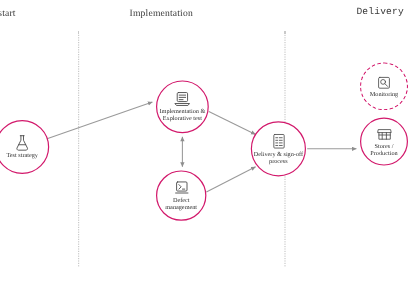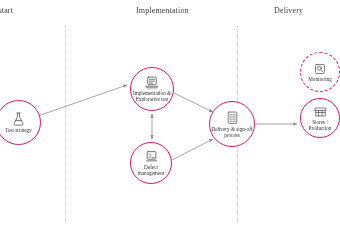--- a/index.html
+++ b/index.html
@@ -89,23 +89,23 @@
   #node-monitoring .node-label,
   #node-stores .node-label { max-width: 36px; }
 </style>
 </head>
 <body>
 
 <div id="canvas">
 
   <div class="phase-header" id="header-project-start" style="left:-6px;">t start</div>
 
-  <div class="phase-header" id="header-implementation" style="left:136px;">Implementation</div>
-
-  <div class="phase-header" id="header-delivery" style="left:274px;">Delivery</div>
+  <div class="phase-header" id="header-implementation" style="left:108px;">Implementation</div>
+
+  <div class="phase-header" id="header-delivery" style="left:297px;font-family:Liberation Mono, monospace;">Delivery</div>
 
   <div class="divider" style="left:65px;"></div>
   <div class="divider" style="left:237px;"></div>
 
   <svg id="edges" viewBox="0 0 340 230">
     <defs>
       <marker id="arrow" markerWidth="5" markerHeight="5" refX="4.2" refY="2" orient="auto" markerUnits="strokeWidth">
         <path d="M0,0 L4.4,2 L0,4 z" fill="#8e8e8e"></path>
       </marker>
       <marker id="arrow-start" markerWidth="5" markerHeight="5" refX="0.2" refY="2" orient="auto" markerUnits="strokeWidth">

